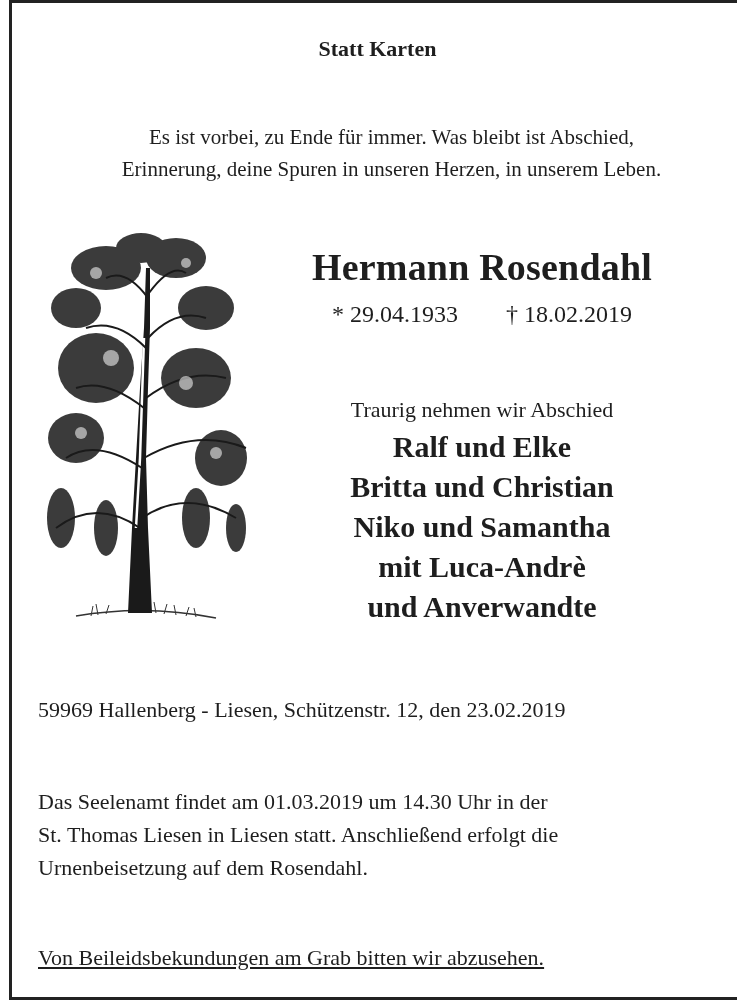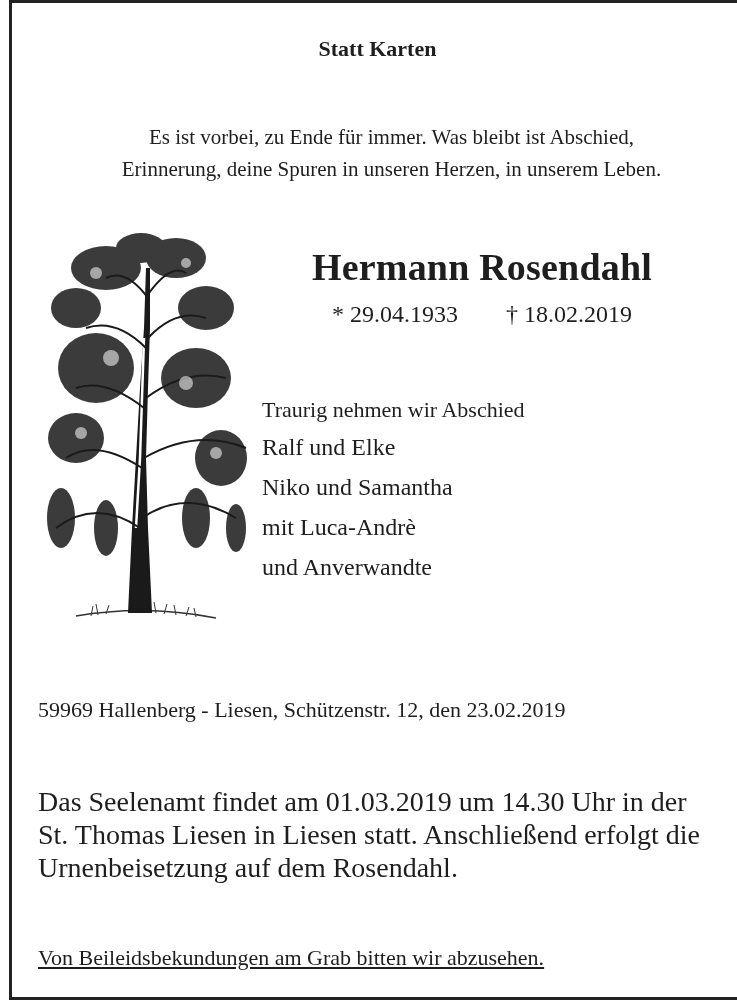--- a/index.html
+++ b/index.html
@@ -56,43 +56,44 @@
     }
     .dates {
       margin-top: 8px;
       font-size: 24px;
       line-height: 30px;
     }
     .dates span + span { margin-left: 48px; }
 
     .mourners {
       left: 250px; width: 440px; top: 392px;
+      text-align: center;
     }
     .mourn-intro {
       font-size: 22px;
       line-height: 30px;
     }
     .mourn-names {
       margin-top: 2px;
     }
     .mourn-names div {
-      font-size: 24px;
-      font-weight: normal;
+      font-size: 30px;
+      font-weight: bold;
       line-height: 40px;
     }
 
     .address {
       left: 26px; top: 692px;
       font-size: 22px;
       line-height: 30px;
       white-space: nowrap;
     }
     .service {
       left: 26px; top: 782px;
-      font-size: 28px;
+      font-size: 22px;
       line-height: 33px;
       width: 690px;
     }
     .service div { white-space: nowrap; }
     .closing {
       left: 26px; top: 940px;
       font-size: 22px;
       line-height: 30px;
       white-space: nowrap;
       text-decoration: underline;
@@ -171,20 +172,21 @@
     <div class="deceased-name">Hermann Rosendahl</div>
     <div class="dates">
       <span>* 29.04.1933</span><span>† 18.02.2019</span>
     </div>
   </div>
 
   <div class="abs mourners">
     <div class="mourn-intro">Traurig nehmen wir Abschied</div>
     <div class="mourn-names">
       <div>Ralf und Elke</div>
+      <div>Britta und Christian</div>
       <div>Niko und Samantha</div>
       <div>mit Luca-Andrè</div>
       <div>und Anverwandte</div>
     </div>
   </div>
 
   <div class="abs address">59969 Hallenberg - Liesen, Schützenstr. 12, den 23.02.2019</div>
 
   <div class="abs service">
     <div>Das Seelenamt findet am 01.03.2019 um 14.30 Uhr in der</div>

